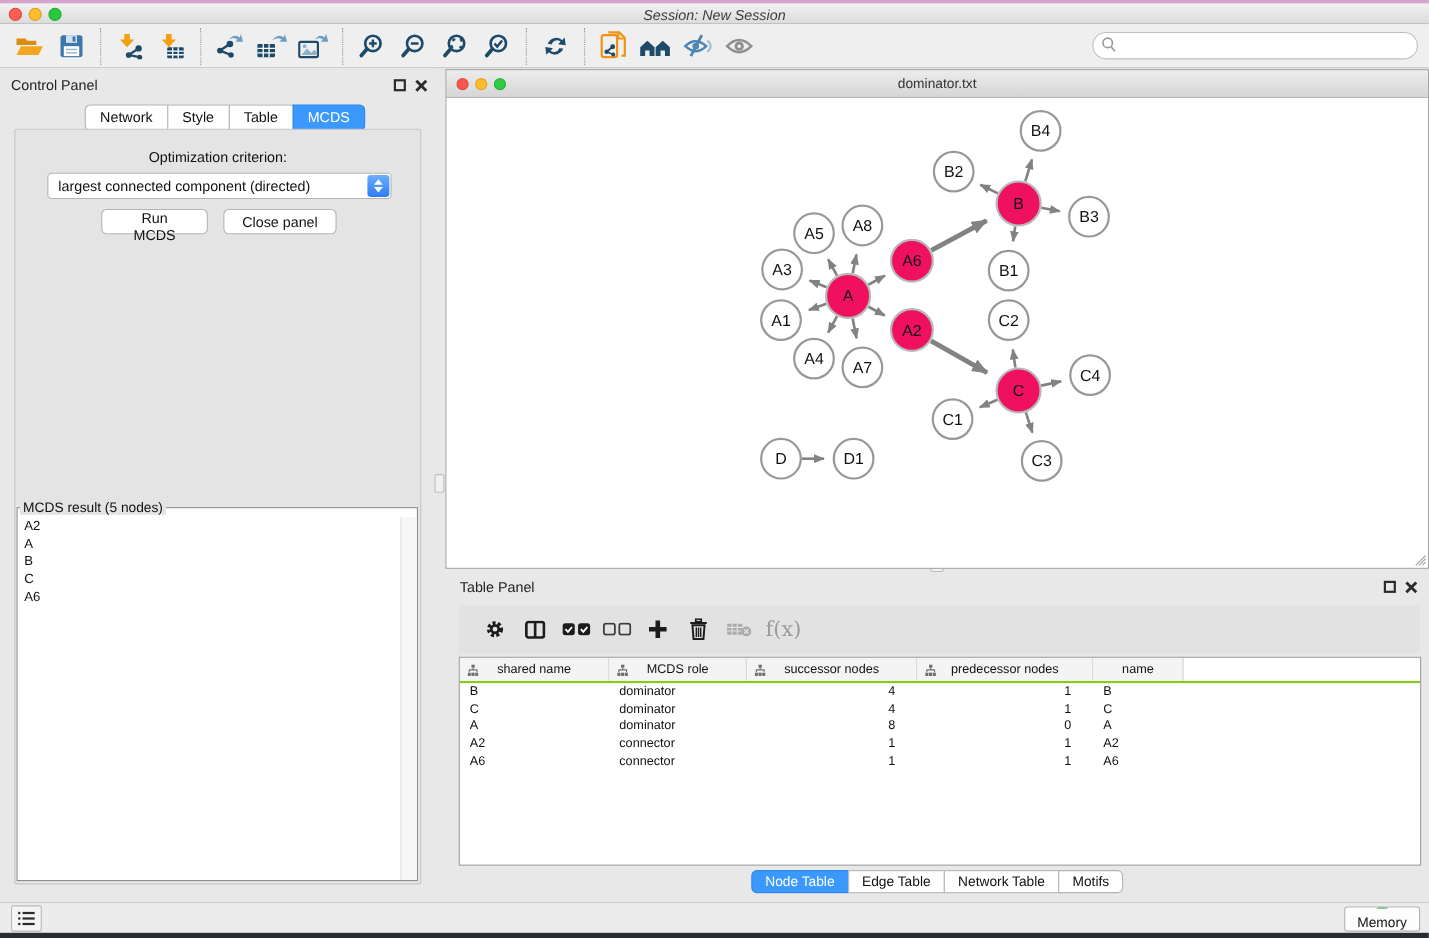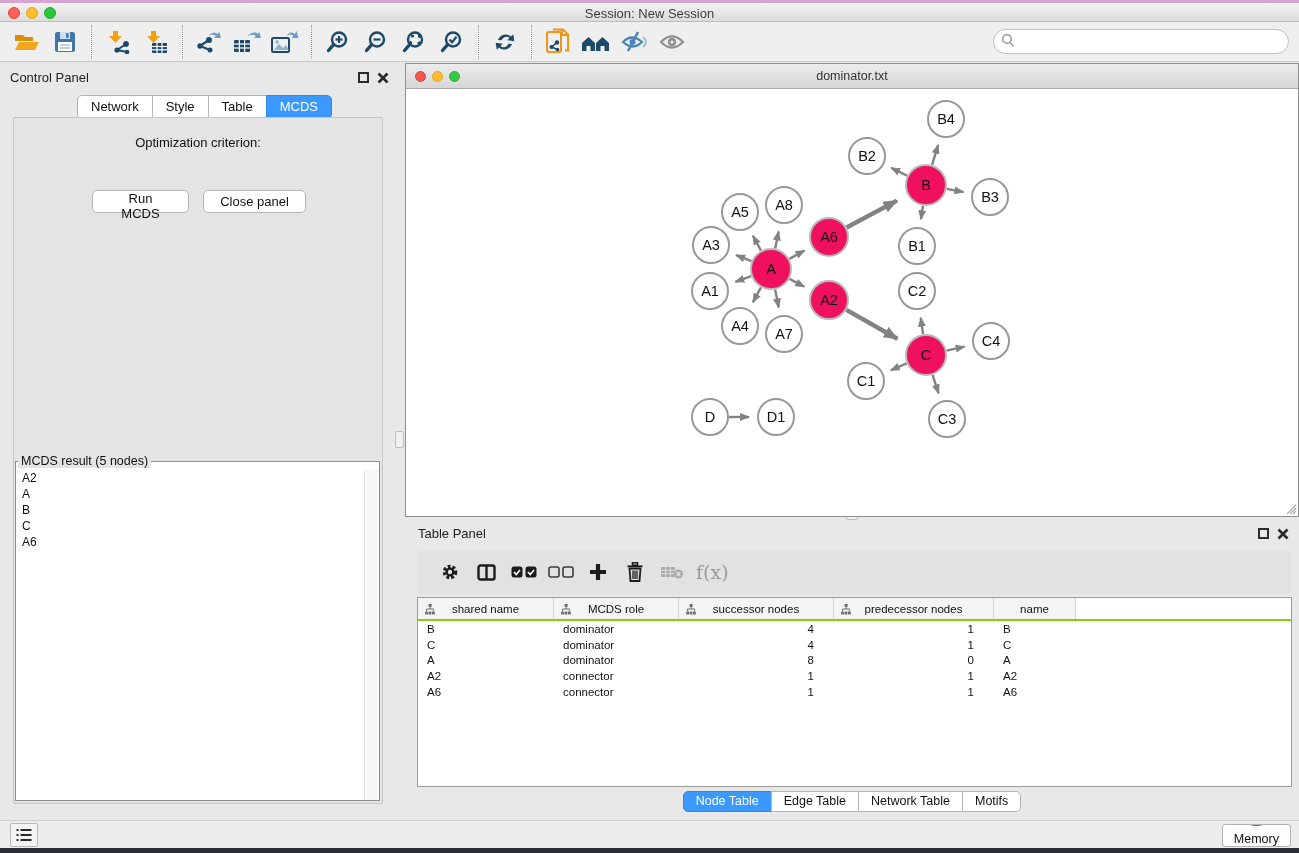--- a/index.html
+++ b/index.html
@@ -12,21 +12,21 @@
   .desktop-bottom { position:absolute; left:0; top:848px; width:1299px; height:5px; background:#272c36; }
 
   
   .titlebar { position:absolute; left:0; top:3px; width:1299px; height:19px;
     background:linear-gradient(#f2f2f2,#dcdcdc); border-bottom:1px solid #bdbdbd; }
   .tl { position:absolute; top:4px; width:12px; height:12px; border-radius:50%; }
   .tl.red { left:8px; background:#ff5f57; border:1px solid #e0443e; }
   .tl.yellow { left:26px; background:#febc2e; border:1px solid #dea123; }
   .tl.green { left:44px; background:#28c840; border:1px solid #1dad2b; }
   .titlebar .title { position:absolute; left:0; right:0; top:3px; text-align:center;
-    font-size:13px; color:#3c3c3c; }
+    font-size:13px; color:#3c3c3c;font-style:italic; }
 
   
   .toolbar { position:absolute; left:0; top:22px; width:1299px; height:40px; background:#efefef;
     border-bottom:1px solid #c9c9c9; display:flex; align-items:center; padding:0 8px; }
   .tbtn { width:38px; height:34px; display:flex; align-items:center; justify-content:center; cursor:pointer; flex:0 0 auto; }
   .tsep { width:1px; height:34px; border-left:1px dotted #9a9a9a; margin:0 7px; flex:0 0 auto; }
   .tspacer { flex:1 1 auto; }
   .searchwrap { position:relative; width:296px; height:25px; flex:0 0 auto; margin-right:2px; }
   .searchwrap input { width:100%; height:100%; border:1px solid #c0c0c0; border-radius:13px;
     padding:0 10px 0 28px; font-size:12px; background:#fff; outline:none; }
@@ -293,20 +293,27 @@
       </svg>
     </div>
     <div class="seg-tabs" id="control-tabs">
         <div class="seg-tab">Network</div>
         <div class="seg-tab">Style</div>
         <div class="seg-tab">Table</div>
         <div class="seg-tab active">MCDS</div>
       </div>
     <div class="cp-inner">
       <div class="opt-label">Optimization criterion:</div>
+      <div class="dropdown">
+        <span class="dd-text">largest connected component (directed)</span>
+        <span class="dd-stepper">
+          <span class="tri-up"></span>
+            <span class="tri-dn"></span>
+        </span>
+      </div>
       <button class="mac-btn btn-run">Run MCDS</button>
       <button class="mac-btn btn-close">Close panel</button>
       <fieldset class="mcds">
         <legend>MCDS result (5 nodes)</legend>
         <ul class="result-list" id="result-list">
             <li>A2</li>
             <li>A</li>
             <li>B</li>
             <li>C</li>
             <li>A6</li>

